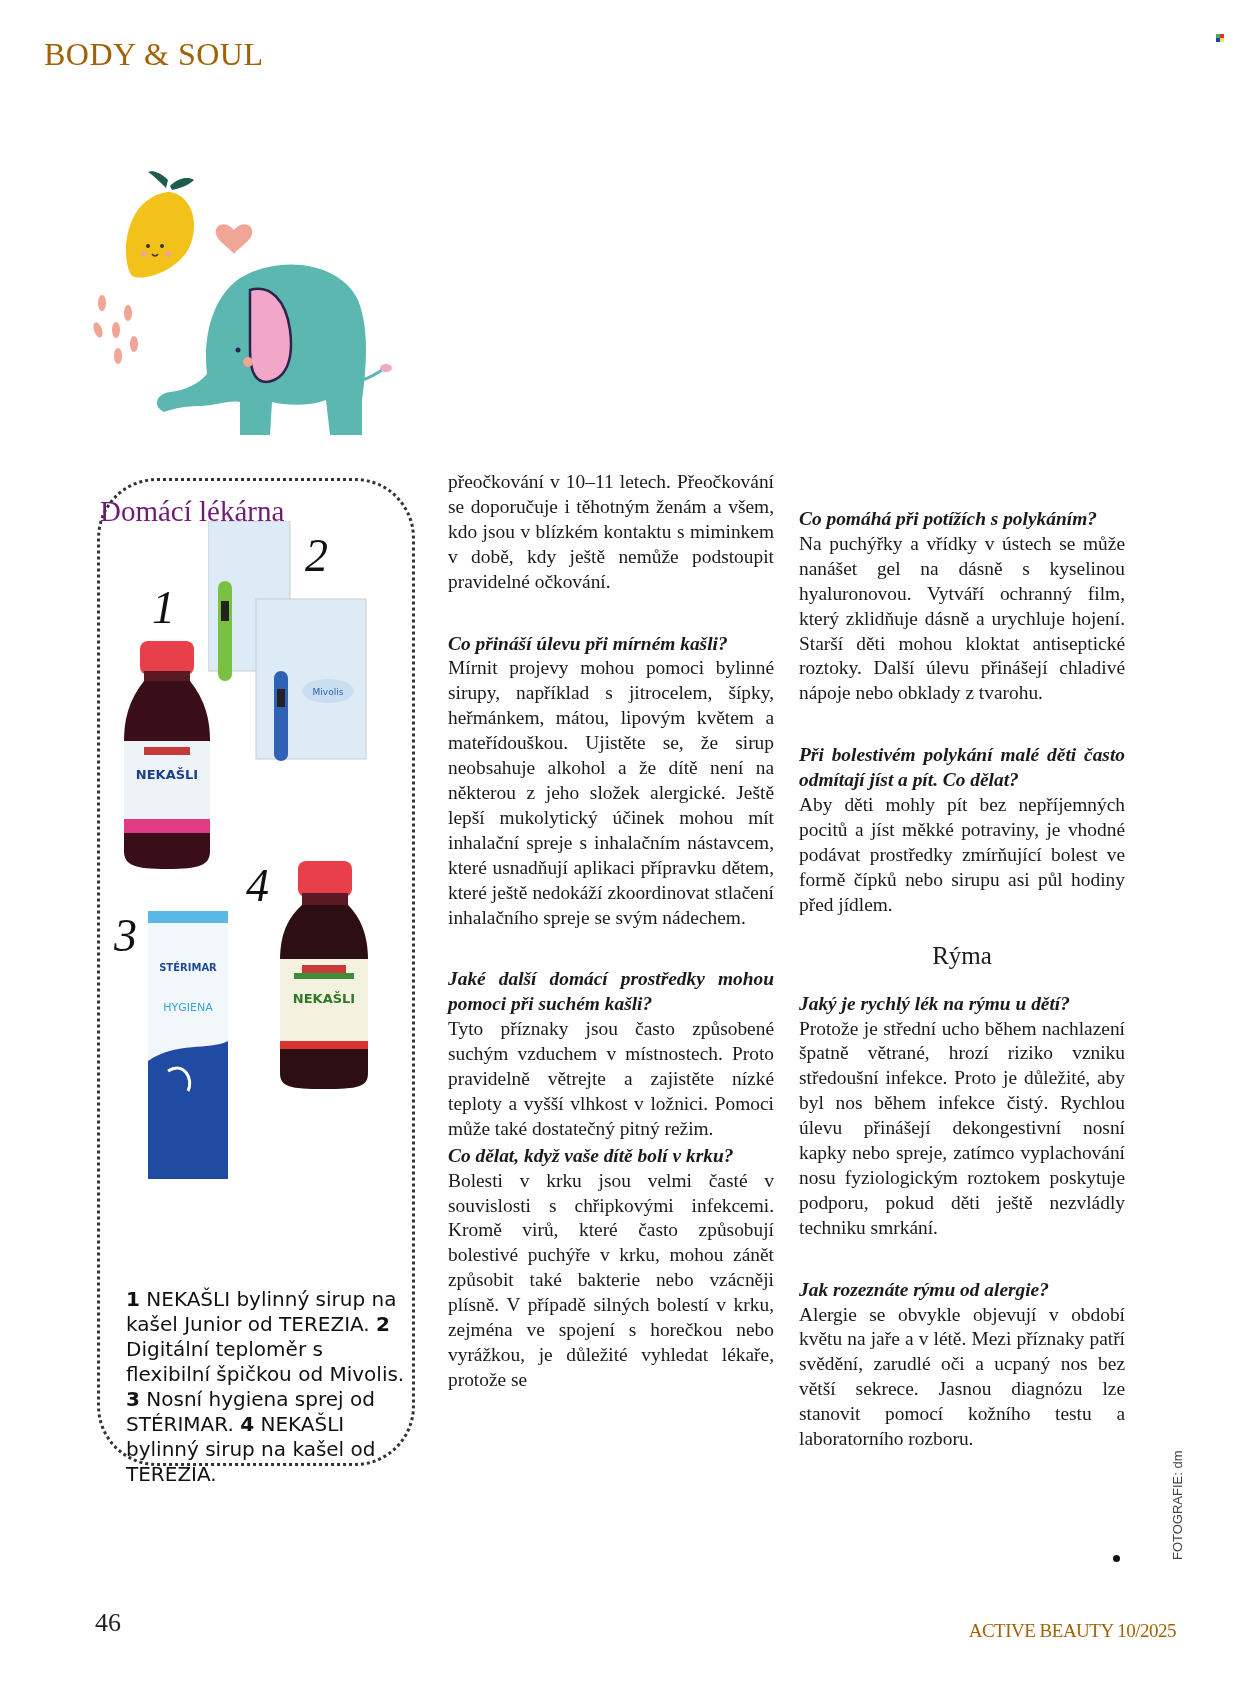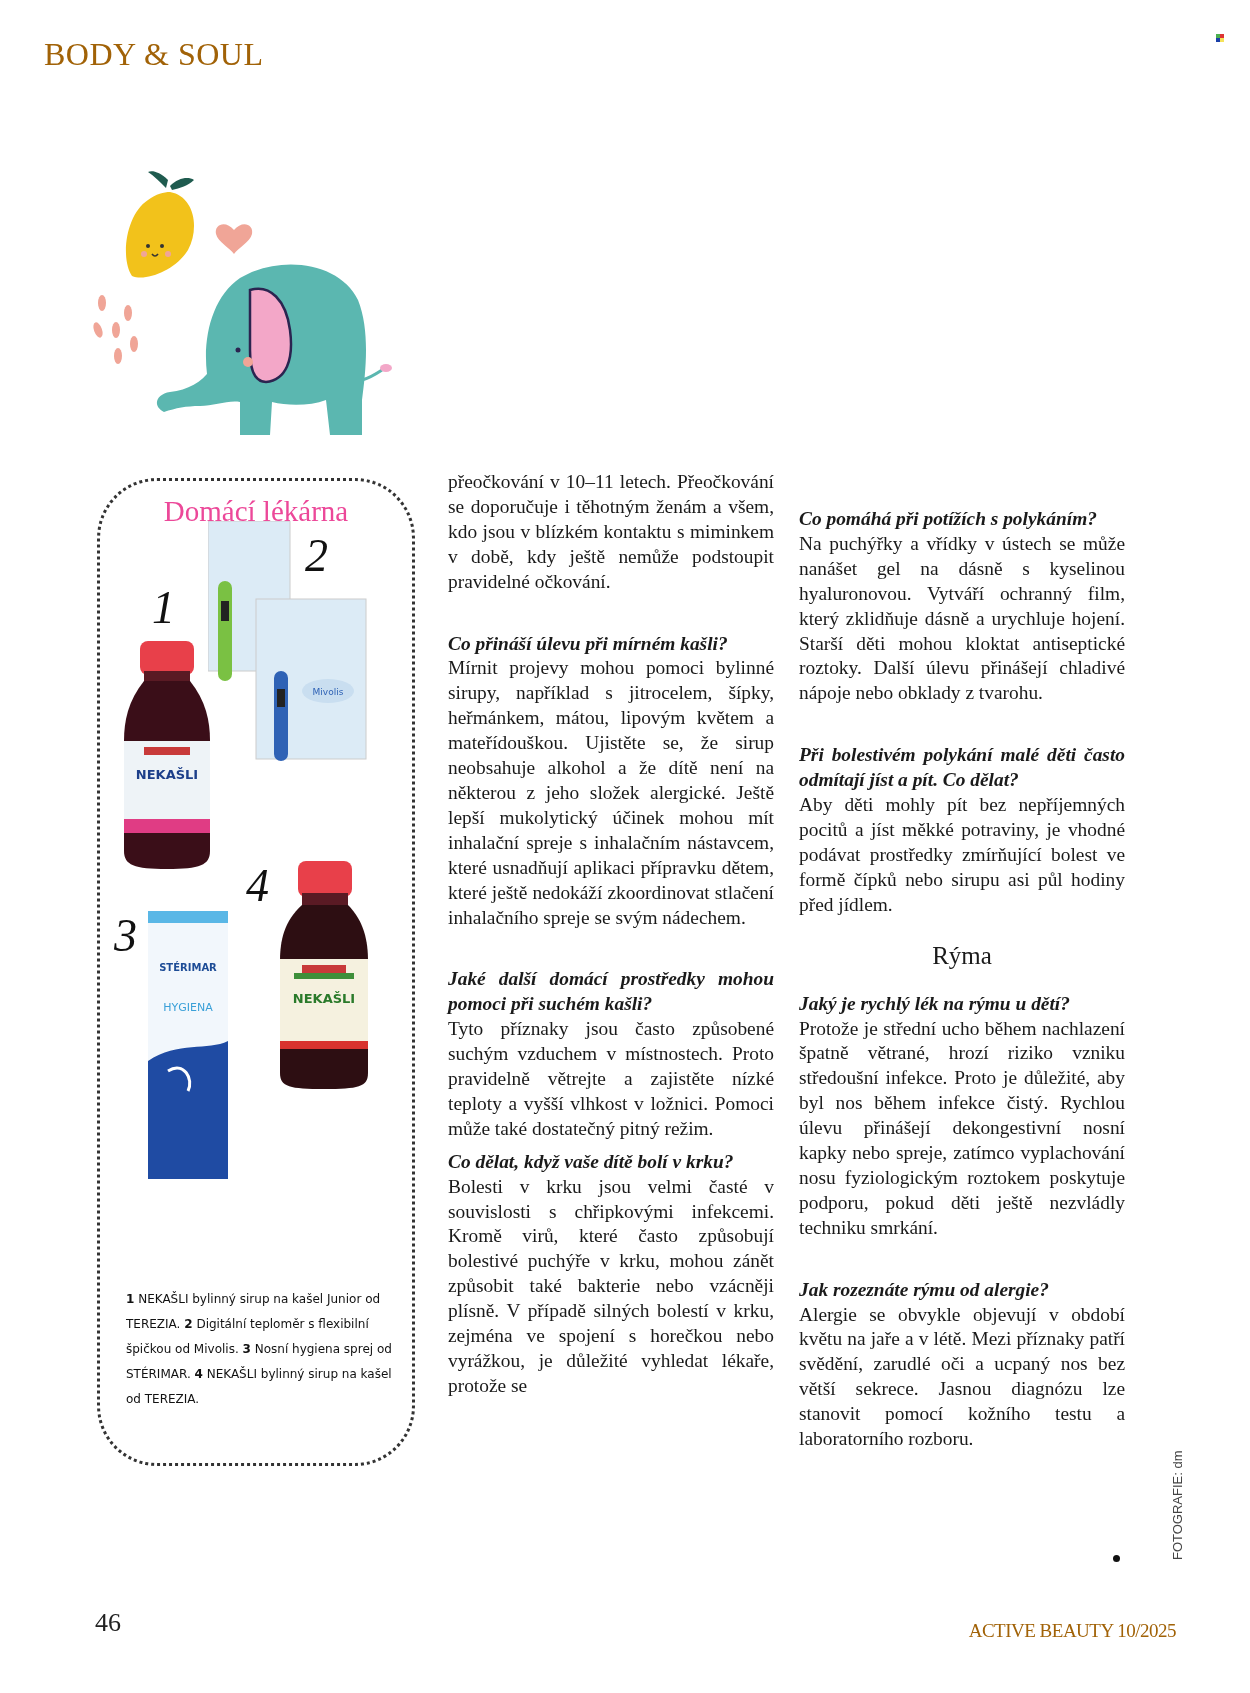--- a/index.html
+++ b/index.html
@@ -5,32 +5,32 @@
   html, body { margin:0; padding:0; background:#fff; }
   body { width:1250px; height:1693px; position:relative; overflow:hidden; color:#1a1a1a; }
   .section-tag { position:absolute; left:44px; top:36px; font-family:"Liberation Serif", serif; font-size:32px; letter-spacing:0.5px; color:#a16207; }
   .color-mark { position:absolute; left:1216px; top:34px; width:8px; height:8px; }
   .color-mark span { position:absolute; width:4px; height:4px; }
 
   .illustration { position:absolute; left:90px; top:170px; width:310px; height:275px; }
 
   .sidebar-box { position:absolute; left:97px; top:478px; width:318px; height:988px;
     border:3px dotted #333; border-radius:60px; box-sizing:border-box; }
-  .sidebar-title { position:absolute; left:0; right:0; top:14px; text-align:center;
-    font-family:"Liberation Serif", serif; font-size:29px; color:#ec4899; }
+  .sidebar-title { position:absolute; left:0; right:0; top:14px; 
+    font-family:"Liberation Serif", serif; font-size:29px; color:#701a75; }
   .product-num { position:absolute; font-family:"Liberation Serif", serif; font-style:italic; font-size:46px; color:#111; }
   .product { position:absolute; }
   .caption { position:absolute; left:26px; top:806px; width:280px; font-family:"DejaVu Sans", sans-serif;
-    font-size:12px; line-height:25px; color:#111; }
+    font-size:20px; line-height:25px; color:#111; }
   .caption b { font-weight:bold; }
 
   .col { position:absolute; top:470px; width:326px; font-family:"Liberation Serif", serif; font-size:19.4px; line-height:24.9px; text-align:justify; color:#1a1a1a; }
   .col p { margin:0; }
   .col .q { font-weight:bold; font-style:italic; margin-top:37px; }
-  .col .q.first { margin-top:8px;font-style:italic; }
+  .col .q.first { margin-top:2px;font-style:italic; }
   .col h2 { font-weight:normal; font-size:25px; text-align:center; margin:24px 0 22px; line-height:28px; }
   .col1 { left:448px; }
   .col2 { left:799px; }
   .end-dot { position:absolute; left:1113px; top:1555px; width:7px; height:7px; background:#111; border-radius:50%; }
 
   .credit { position:absolute; left:1170px; top:1560px; transform-origin:left top; transform:rotate(-90deg);
     font-family:"Liberation Sans", sans-serif; font-size:13px; color:#444; white-space:nowrap; }
 
   .page-num { position:absolute; left:95px; top:1608px; font-family:"Liberation Serif", serif; font-size:26px; color:#222; }
   .magazine { position:absolute; right:74px; top:1620px; font-family:"Liberation Serif", serif; font-size:19px; letter-spacing:-0.5px; color:#a16207; }

